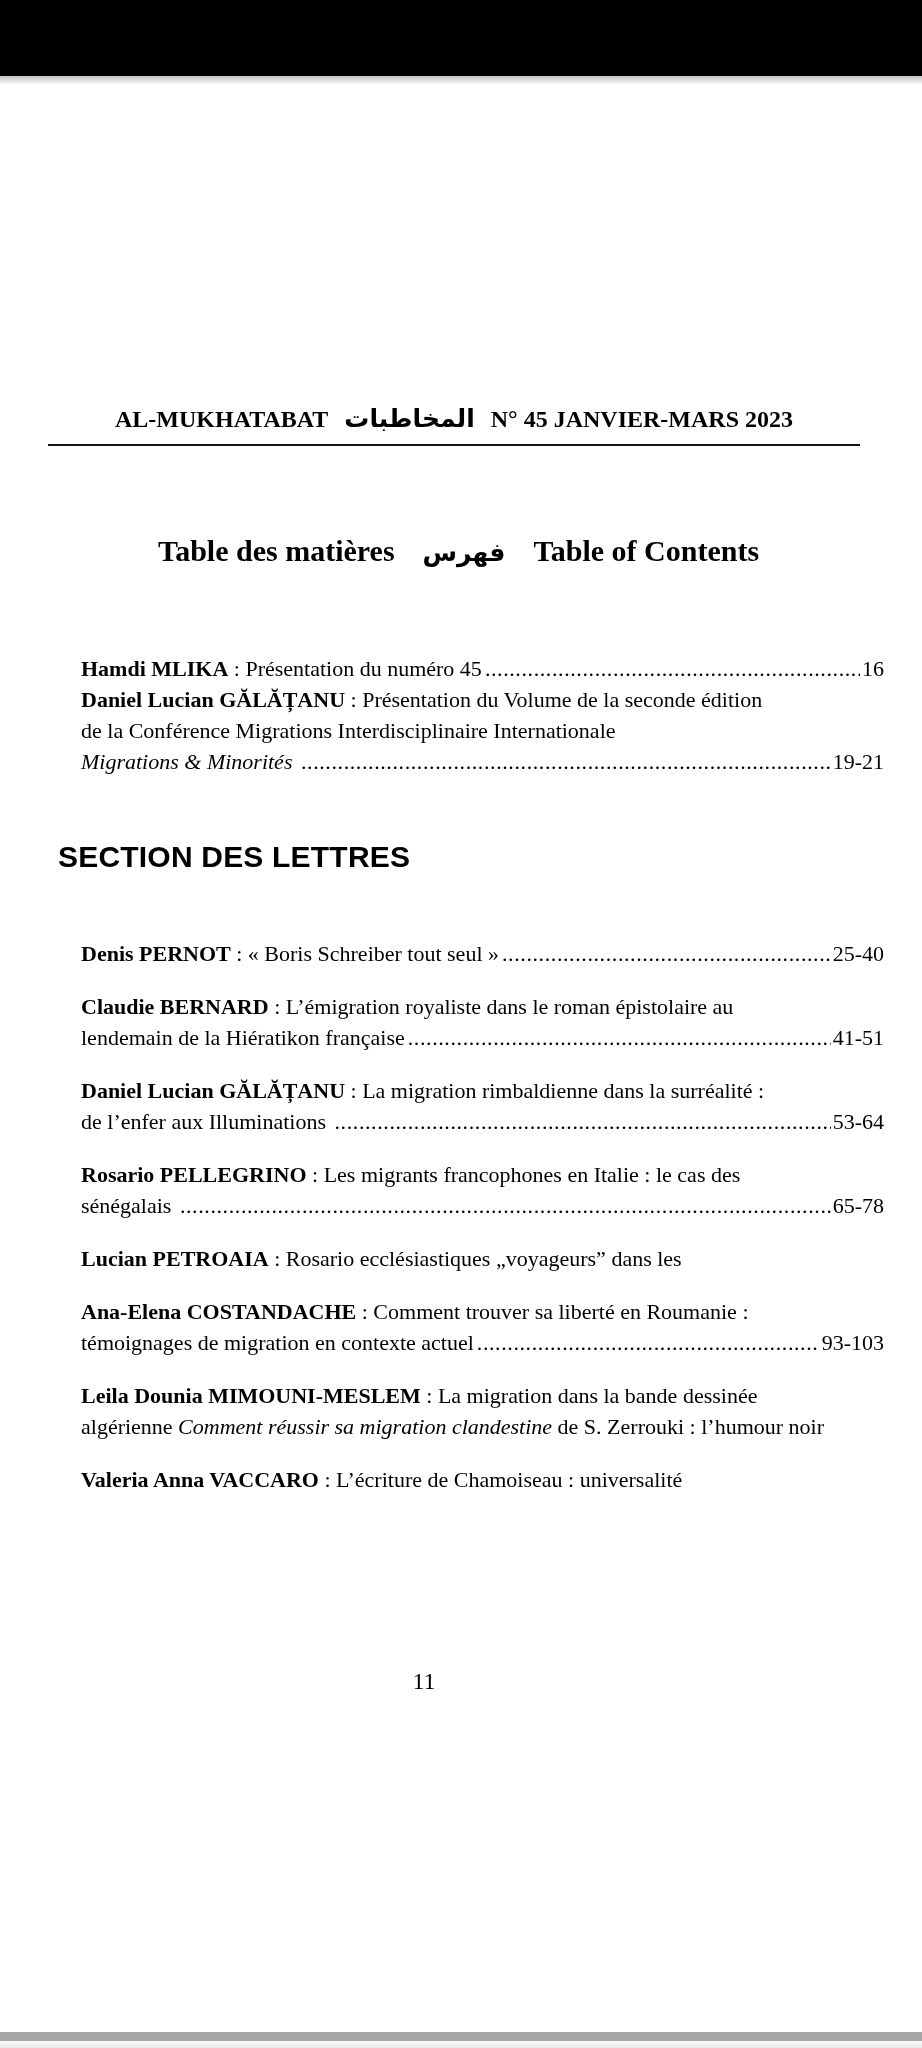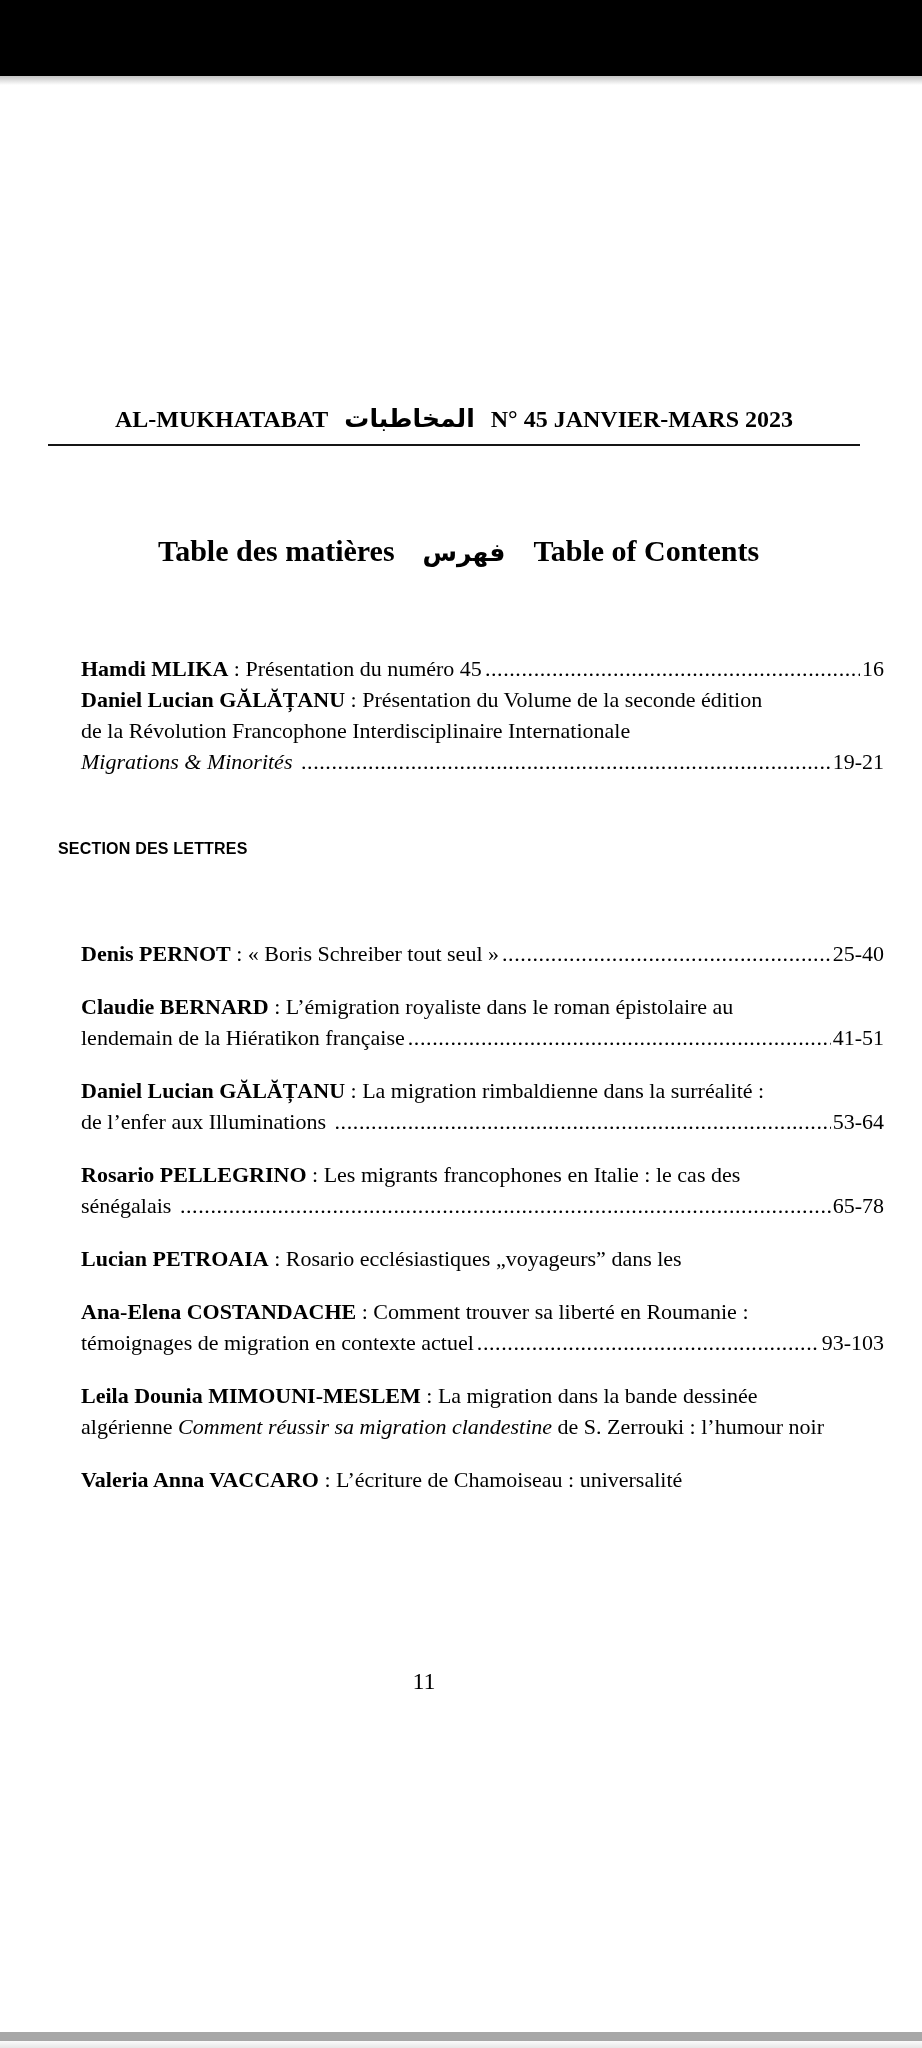--- a/index.html
+++ b/index.html
@@ -39,21 +39,21 @@
   .seg.italic { font-style:italic; }
   .leader { flex:1 1 0; overflow:hidden; white-space:nowrap; min-width:10px; margin-left:3px; }
   .leader::after {
     content:"......................................................................................................................................................................................................";
     letter-spacing:0.6px;
   }
   .pages { white-space:nowrap; margin-left:2px; }
 
   .section-heading {
     position:absolute; top:840px; left:58px;
-    font-family:"Liberation Sans", sans-serif; font-weight:bold; font-size:16px;
+    font-family:"Liberation Sans", sans-serif; font-weight:bold; font-size:30px;
     letter-spacing:0.2px;
   }
 
   .page-number { position:absolute; top:1668px; left:0; width:848px;
     text-align:center; font-size:24px; }
 
   .bottom-bar { position:absolute; top:2032px; left:0; width:922px; height:9px; background:#a7a7a7; }
   .bottom-strip { position:absolute; top:2041px; left:0; width:922px; height:7px;
     background:linear-gradient(#fbfbfb, #e7e7e7); }
 </style>
@@ -74,21 +74,21 @@
         <span class="line-text"><span class="seg bold">Hamdi MLIKA</span><span class="seg"> : Présentation du numéro 45</span></span>
         <span class="leader"></span>
         <span class="pages">16</span>
       </div>
     </div>
     <div class="entry">
       <div class="line">
         <span class="line-text"><span class="seg bold">Daniel Lucian GĂLĂȚANU</span><span class="seg"> : Présentation du Volume de la seconde édition</span></span>
       </div>
       <div class="line">
-        <span class="line-text"><span class="seg">de la Révolution Francophone Interdisciplinaire Internationale</span></span>
+        <span class="line-text"><span class="seg">de la Conférence Migrations Interdisciplinaire Internationale</span></span>
       </div>
       <div class="line">
         <span class="line-text"><span class="seg italic">Migrations &amp; Minorités </span></span>
         <span class="leader"></span>
         <span class="pages">19-21</span>
       </div>
     </div>
   </div>
 
 <div class="section-heading">SECTION DES LETTRES</div>

